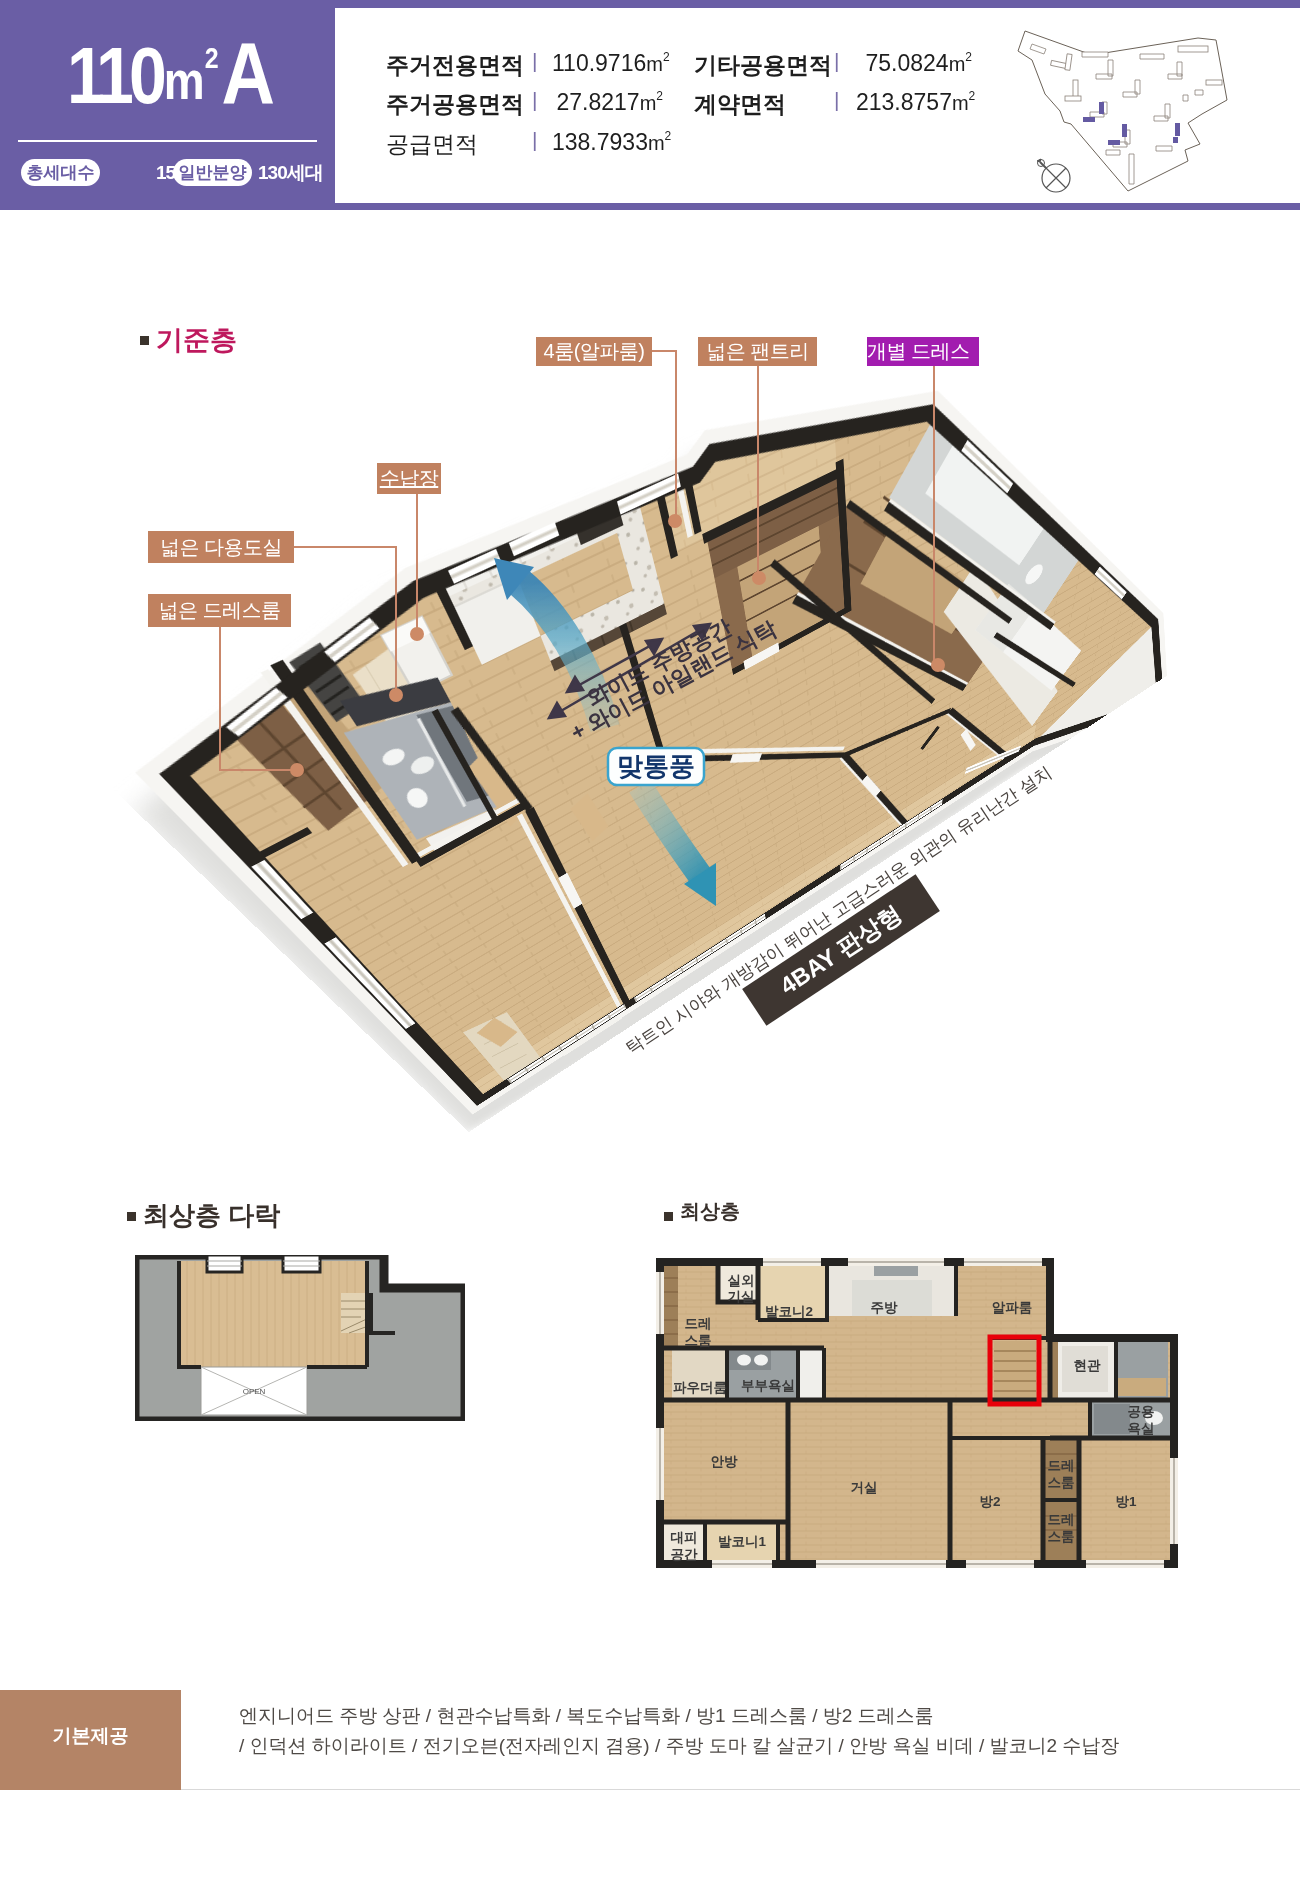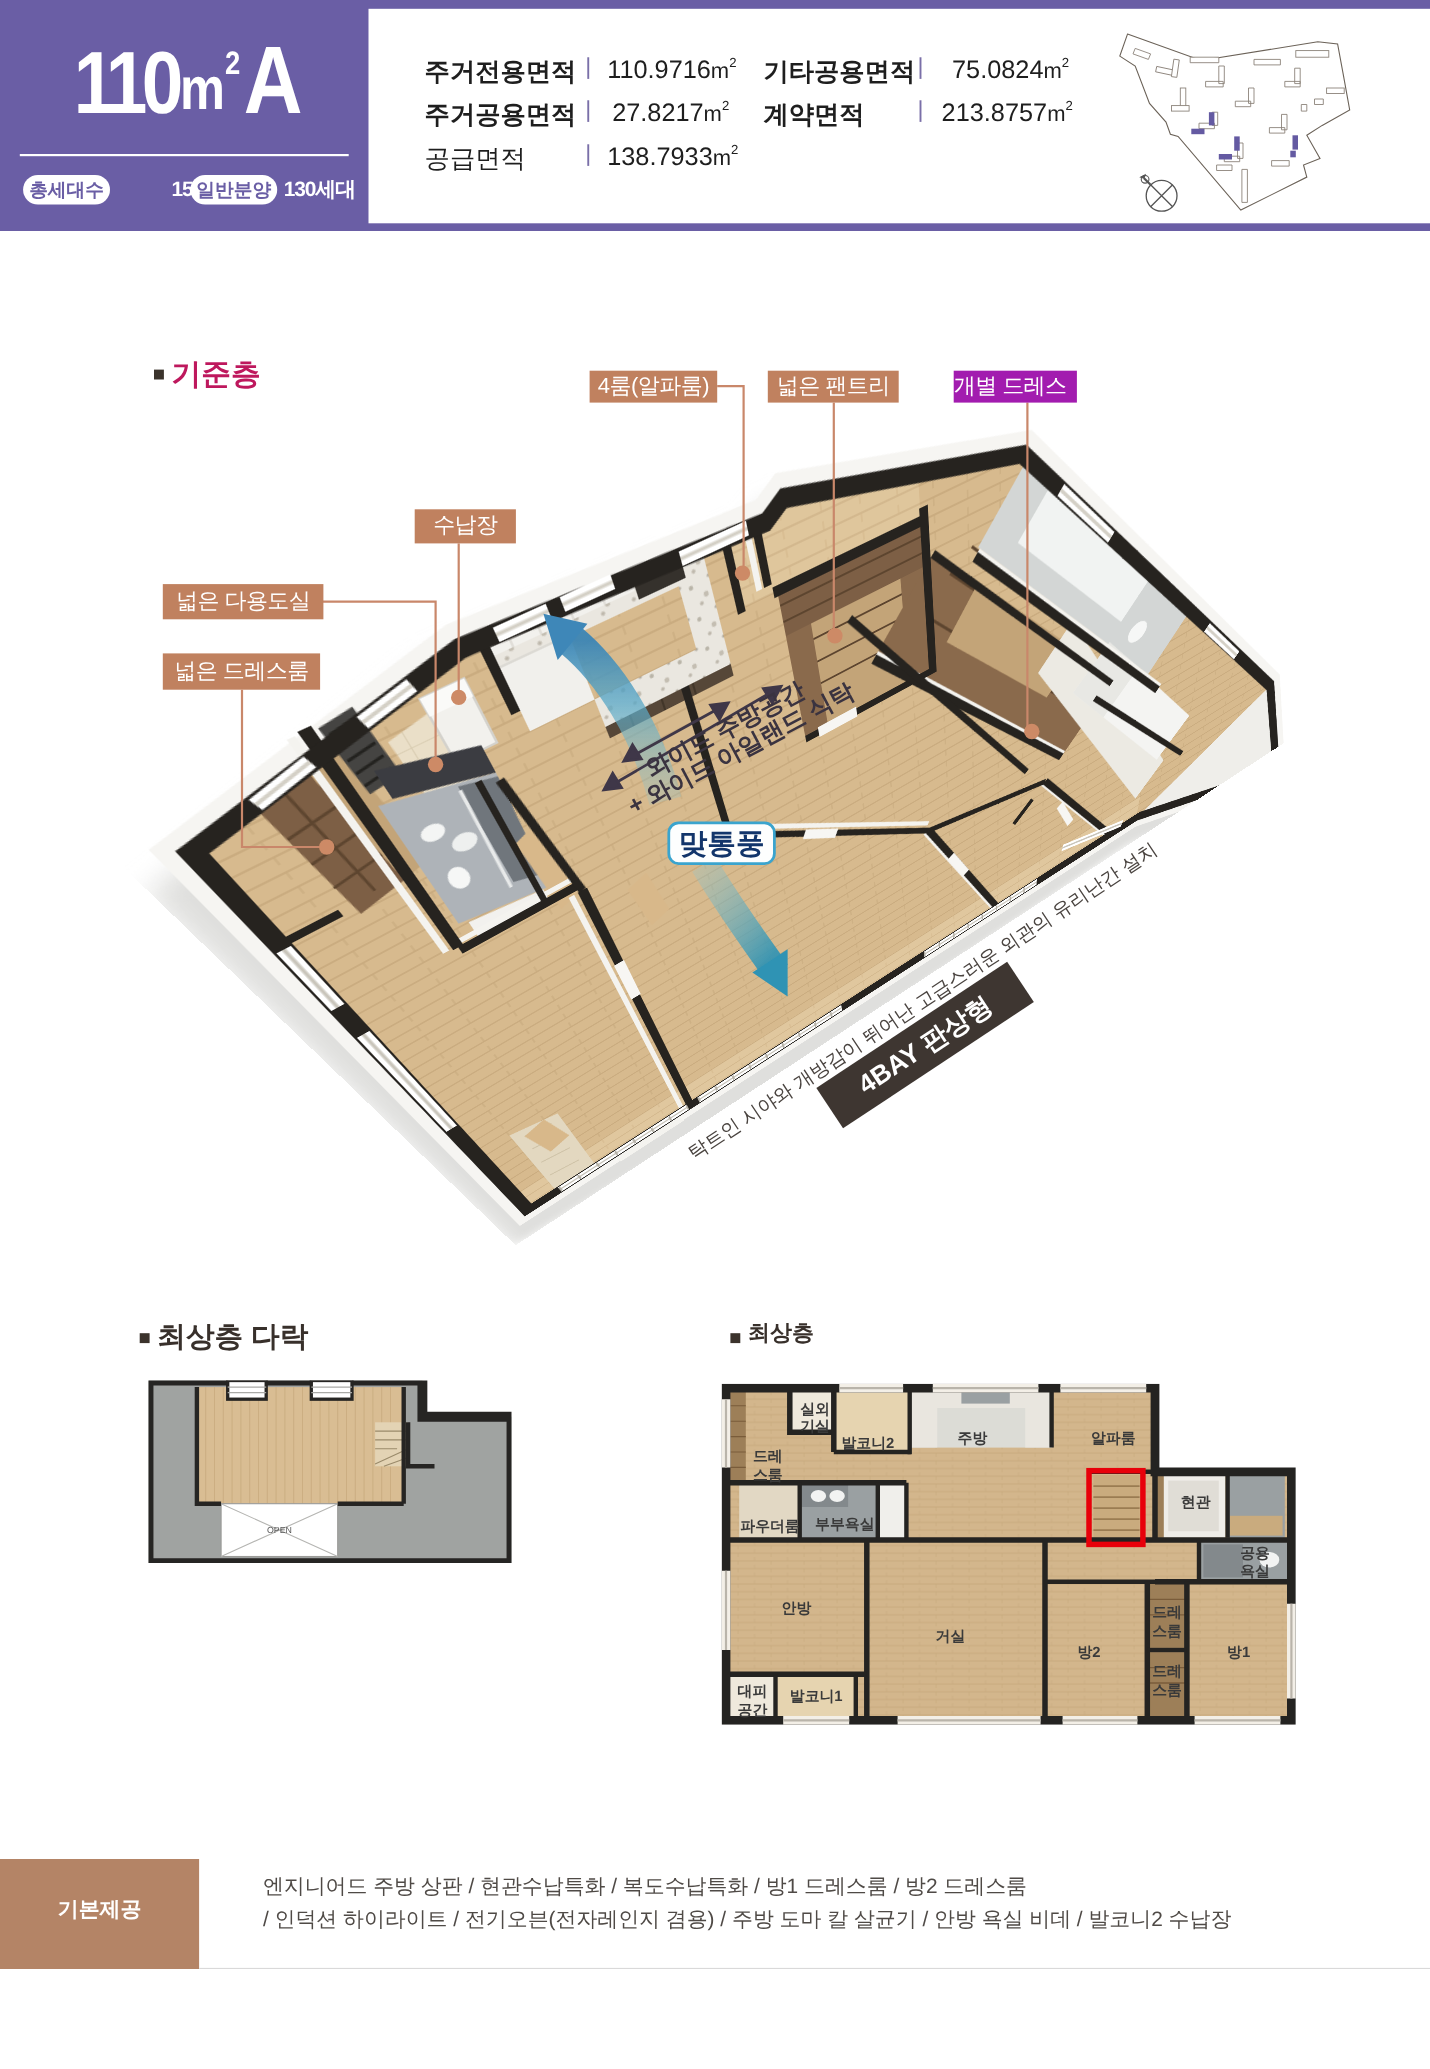--- a/index.html
+++ b/index.html
@@ -343,21 +343,21 @@
 
   <text x="842" y="915" font-size="17.5px" fill="#4a4440" text-anchor="middle" transform="rotate(-33.5 842 915)">탁트인 시야와 개방감이 뛰어난 고급스러운 외관의  유리난간 설치</text>
 </svg>
 
 <div class="abs" style="left:536px;top:337px;width:116px;height:29px;background:#c0815f;color:#fff;font-size:20px;letter-spacing:-0.5px;text-align:center;line-height:29px;">4룸(알파룸)</div>
 
 <div class="abs" style="left:698px;top:337px;width:119px;height:29px;background:#c0815f;color:#fff;font-size:20px;letter-spacing:-0.5px;text-align:center;line-height:29px;">넓은 팬트리</div>
 
 <div class="abs" style="left:867px;top:337px;width:112px;height:29px;background:#a21caf;color:#fff;font-size:20px;letter-spacing:-0.5px;text-align:left;line-height:29px;">개별 드레스룸</div>
 
-<div class="abs" style="left:377px;top:463px;width:92px;height:31px;background:#c0815f;color:#fff;font-size:20px;letter-spacing:-0.5px;text-align:center;line-height:31px;">수납장</div>
+<div class="abs" style="left:377px;top:463px;width:64px;height:31px;background:#c0815f;color:#fff;font-size:20px;letter-spacing:-0.5px;text-align:center;line-height:31px;text-decoration:underline;">수납장</div>
 
 <div class="abs" style="left:148px;top:531px;width:146px;height:32px;background:#c0815f;color:#fff;font-size:20px;letter-spacing:-0.5px;text-align:center;line-height:32px;">넓은 다용도실</div>
 
 <div class="abs" style="left:148px;top:594px;width:143px;height:33px;background:#c0815f;color:#fff;font-size:20px;letter-spacing:-0.5px;text-align:center;line-height:33px;">넓은 드레스룸</div>
 
 <div class="abs" style="left:127px;top:1212px;width:9px;height:9px;background:#3b332c;"></div>
 <div class="abs" style="left:143px;top:1198px;font-size:26px;font-weight:bold;color:#38302b;">최상층 다락</div>
 
 <svg class="abs" style="left:135px;top:1255px;" width="330" height="166" viewBox="0 0 330 166">
 

